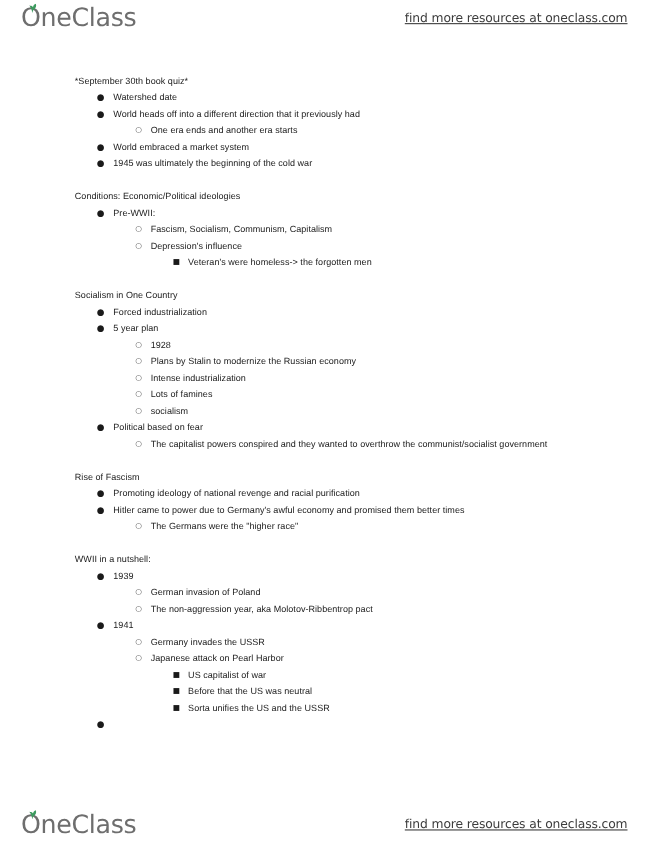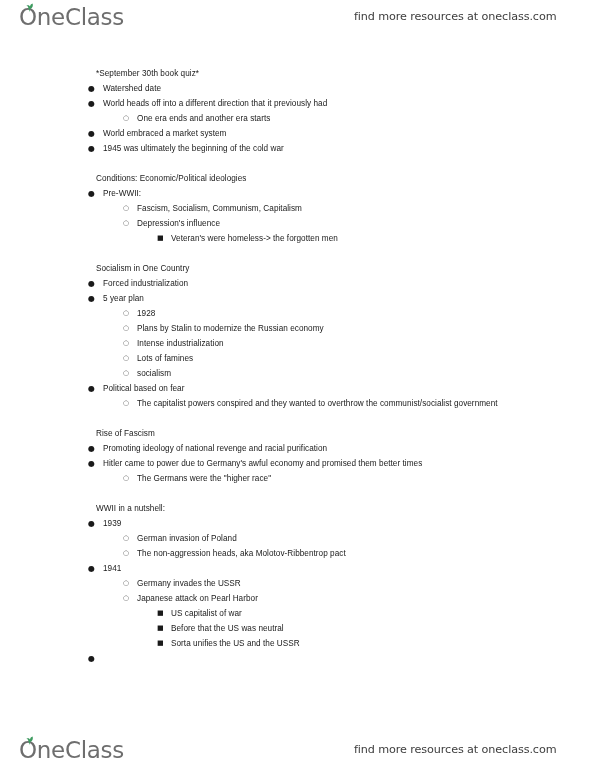--- a/index.html
+++ b/index.html
@@ -51,26 +51,27 @@
   .logo-leaf {
     position: absolute;
     left: 5px;
     top: 1px;
     width: 11px;
     height: 9px;
   }
 
   .resources-text {
     position: absolute;
-    left: 354px;
+    left: 368px;
     font-family: "DejaVu Sans", sans-serif;
     font-size: 11.2px;
     color: #3d3d3d;
     white-space: nowrap;
     letter-spacing: -0.1px;
+    text-decoration: underline;
   }
   .brand-bar.header .resources-text { top: 8px; }
   .brand-bar.footer .resources-text { top: 13px; }
   .brand-bar.header .logo { top: 0px; }
   .brand-bar.footer .logo { top: 5px; }
 
   
   .note-body {
     position: absolute;
     left: 0;
@@ -81,21 +82,21 @@
     font-size: 8.2px;
     line-height: 15px;
     color: #1a1a1a;
     letter-spacing: 0.04px;
     position: relative;
     min-height: 15px;
   }
   .line .txt { display: block; }
 
   
-  .lvl0 { padding-left: 96px; }
+  .lvl0 { padding-left: 68px; }
 
   
   .lvl1, .lvl2, .lvl3 { position: relative; }
   .lvl1 { padding-left: 103px; }
   .lvl2 { padding-left: 137px; }
   .lvl3 { padding-left: 171px; }
 
   .lvl1 .bullet, .lvl2 .bullet, .lvl3 .bullet {
     position: absolute;
     top: 0;
@@ -237,21 +238,21 @@
     <div class="line lvl1">
       <span class="bullet">●</span>
       <span class="txt">1939</span>
     </div>
     <div class="line lvl2">
       <span class="bullet">○</span>
       <span class="txt">German invasion of Poland</span>
     </div>
     <div class="line lvl2">
       <span class="bullet">○</span>
-      <span class="txt">The non-aggression heads, aka Molotov-Ribbentrop pact</span>
+      <span class="txt">The non-aggression year, aka Molotov-Ribbentrop pact</span>
     </div>
     <div class="line lvl1">
       <span class="bullet">●</span>
       <span class="txt">1941</span>
     </div>
     <div class="line lvl2">
       <span class="bullet">○</span>
       <span class="txt">Germany invades the USSR</span>
     </div>
     <div class="line lvl2">

